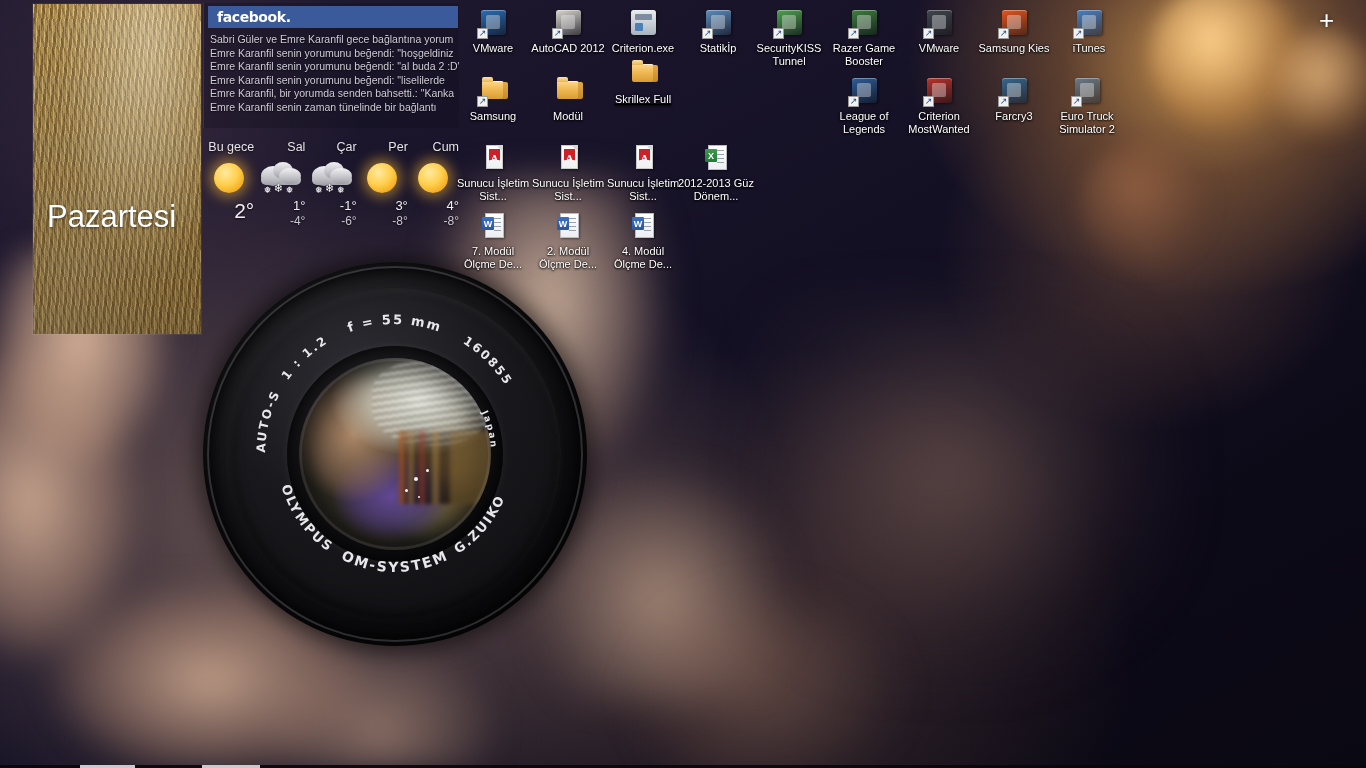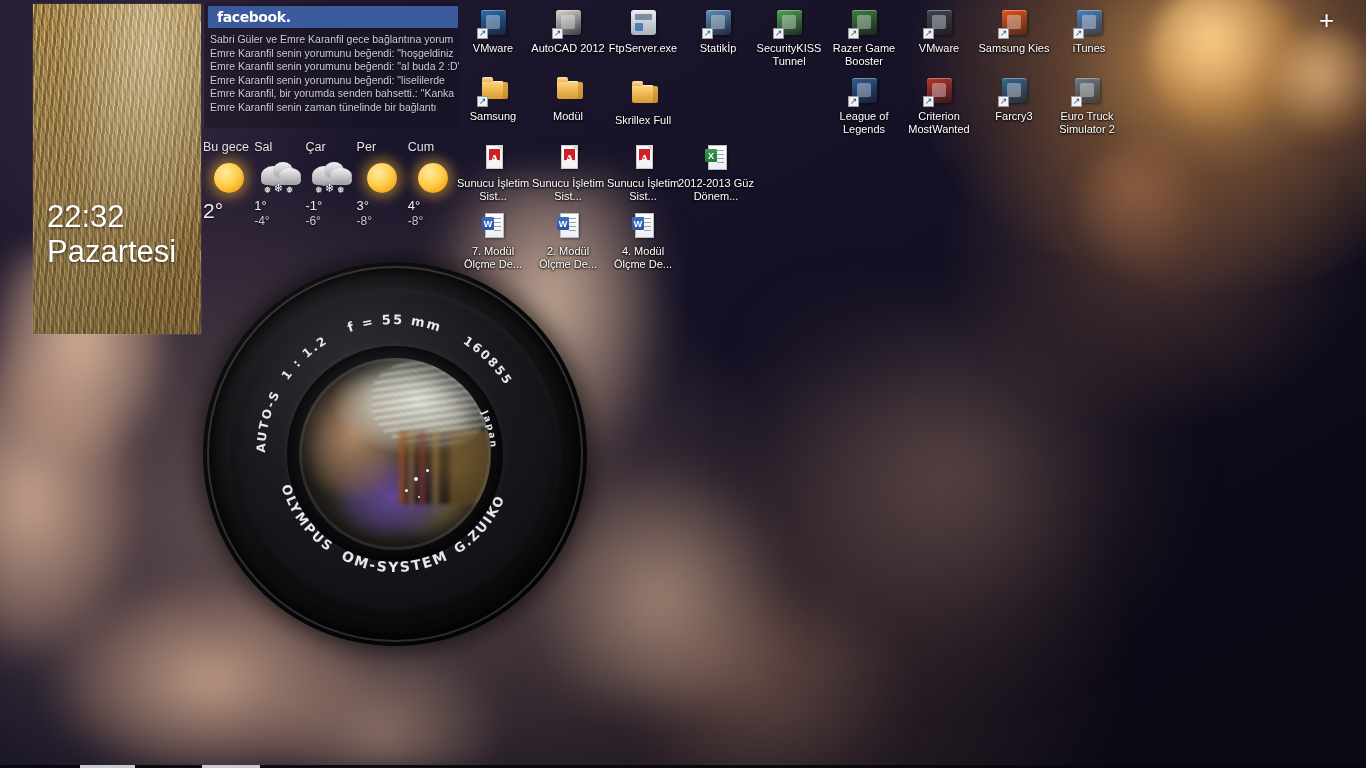--- a/index.html
+++ b/index.html
@@ -201,21 +201,21 @@
     line-height: 13.6px;
     white-space: nowrap;
     text-shadow: 0 1px 1px rgba(0,0,0,0.6);
   }
 
   
   #weather-widget {
     position: absolute; left: 203px; top: 140px; width: 256px; height: 108px;
   }
   .wx-row { display: flex; width: 100%; }
-  .wx-col { flex: 1; text-align: left; }
+  .wx-col { flex: 1; text-align: right; }
   .wx-day {
     color: #e6e3ea; font-size: 12.5px; font-family: "Liberation Sans", sans-serif;
     text-shadow: 0 1px 2px rgba(0,0,0,0.7); white-space: nowrap;
   }
   .wx-icon { height: 40px; display: flex; align-items: center; justify-content: center; margin-top: 4px; }
   .sun {
     width: 30px; height: 30px; border-radius: 50%;
     background: radial-gradient(circle at 38% 32%, #ffe9a0 0%, #ffcf4d 45%, #f2a81c 78%, #e09010 100%);
     box-shadow: 0 0 12px 5px rgba(255,190,60,0.45);
   }
@@ -425,21 +425,20 @@
       <text font-size="13">
         <textPath href="#pBottom" startOffset="20%" text-anchor="middle">OLYMPUS</textPath>
       </text>
     </svg>
   </div>
 
   <div id="clock-widget">
     <div class="grain"></div>
     <div class="shade"></div>
     <div id="clock-text">
-      <span class="t-time">22:32</span>
       <span class="t-day">Pazartesi</span>
     </div>
   </div>
 
   <div id="fb-widget">
     <div id="fb-header">
       <span id="fb-logo">
         <span>facebook</span><span class="dot">.</span>
       </span>
     </div>
@@ -543,21 +542,21 @@
         <div class="label">AutoCAD 2012</div>
       </div>
       <div class="icon" style="left: 605px; top: 5px;">
         <div class="glyph">
           <div class="ic">
             <div class="ic-app" style="background:linear-gradient(180deg,#e9ecef,#aab3bd)"></div>
             <div style="position:absolute;left:8px;top:7px;width:17px;height:6px;background:#7c8da0;border-radius:1px"></div>
             <div style="position:absolute;left:8px;top:16px;width:8px;height:8px;background:#4c7fb8;border-radius:1px"></div>
           </div>
         </div>
-        <div class="label">FtpServer.exe</div>
+        <div class="label">Criterion.exe</div>
       </div>
       <div class="icon" style="left: 680px; top: 5px;">
         <div class="glyph">
           <div class="ic">
             <div class="ic-app" style="background:linear-gradient(160deg,#5d8dbd 0%, rgba(0,0,0,0.45) 130%)"></div>
             <div style="position:absolute;left:9px;top:8px;width:14px;height:14px;background:rgba(255,255,255,0.35);border-radius:2px"></div>
             <div class="shortcut-arrow"></div>
           </div>
         </div>
         <div class="label">Statikİp</div>
@@ -622,21 +621,21 @@
         <div class="label">Samsung</div>
       </div>
       <div class="icon" style="left: 530px; top: 73px;">
         <div class="glyph">
           <div class="ic">
             <div class="ic-folder"></div>
           </div>
         </div>
         <div class="label">Modül</div>
       </div>
-      <div class="icon" style="left: 605px; top: 77px;">
+      <div class="icon" style="left: 605px; top: 56px; text-decoration: underline;">
         <div class="glyph">
           <div class="ic">
             <div class="ic-folder"></div>
           </div>
         </div>
         <div class="label">Skrillex Full</div>
       </div>
       <div class="icon" style="left: 826px; top: 73px;">
         <div class="glyph">
           <div class="ic">

